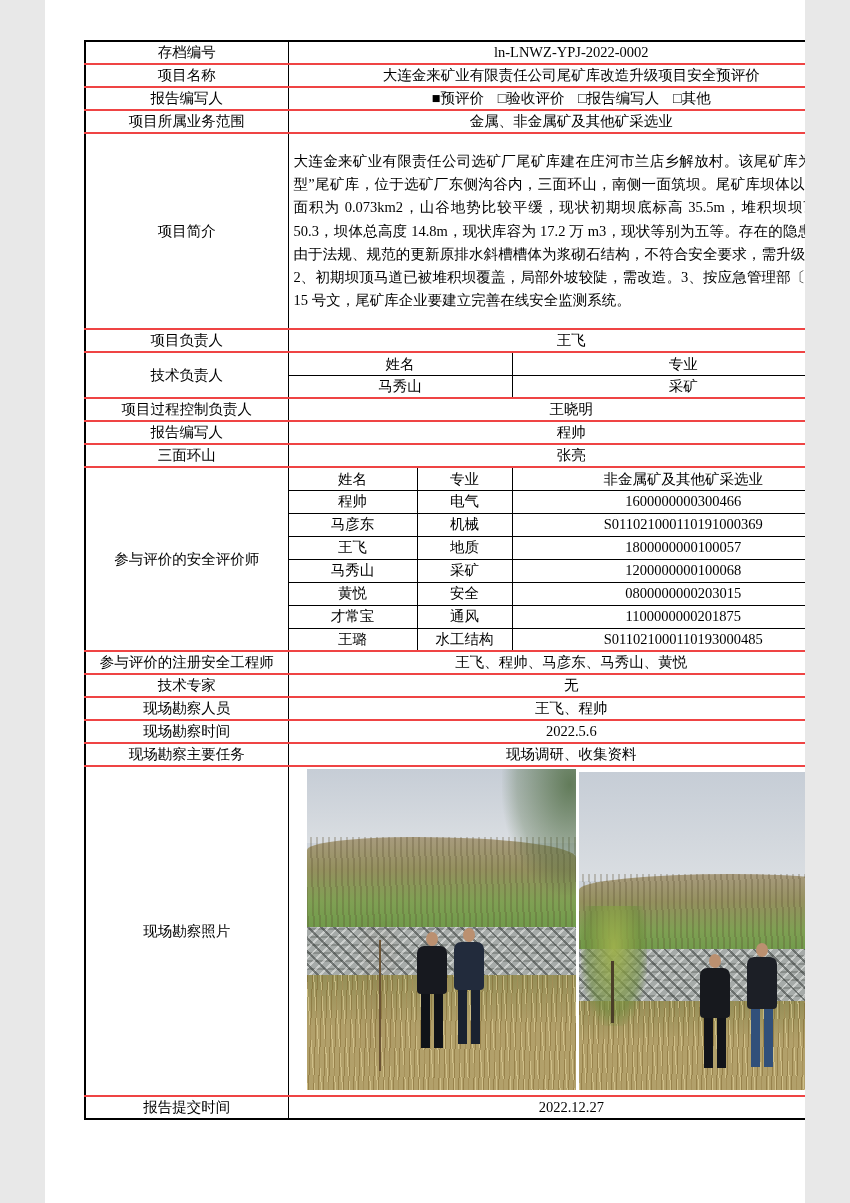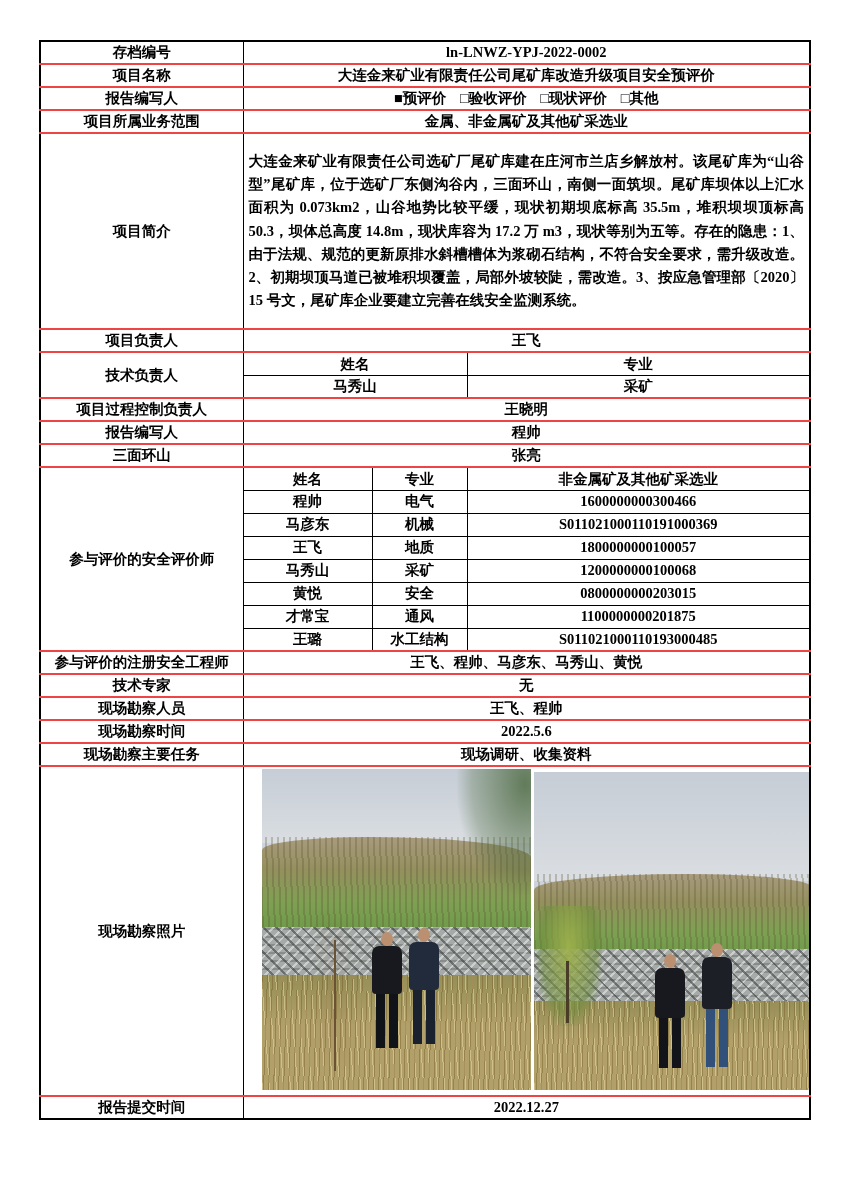--- a/index.html
+++ b/index.html
@@ -1,17 +1,17 @@
 <!DOCTYPE html>
 <html><head>
 <meta charset="utf-8">
 <style>
   * { margin:0; padding:0; box-sizing:border-box; }
   body { background:#e8e8e8; font-family:"Liberation Serif","DejaVu Serif",serif; }
-  .page { position:relative; width:850px; height:1203px; background:#ffffff; margin:0 auto; overflow:hidden;font-weight:bold; }
+  .page { position:relative; width:760px; height:1203px; background:#ffffff; margin:0 auto; overflow:hidden; }
   table.doc { position:absolute; left:39px; top:40px; width:770px; table-layout:fixed;
               border-collapse:collapse; border:2px solid #000; }
   td { border:1px solid #000; font-size:14.5px; color:#000; text-align:center; vertical-align:middle;
        padding:0 3px; overflow:hidden; }
   tr.sec td { border-top:2px solid #ef4444; }
   .h23 { height:23px; }
   td.label { font-size:14.5px; }
   td.intro { text-align:justify; font-size:14.5px; line-height:23.2px; padding:16px 5px; height:163px; }
   .opt { margin:12px 5px; white-space:nowrap; }
   td.photos-cell { height:330px; padding:0; position:relative; }
@@ -83,21 +83,21 @@
     <tr class="h23 sec">
       <td class="label">项目名称</td>
       <td colspan="3">大连金来矿业有限责任公司尾矿库改造升级项目安全预评价</td>
     </tr>
 
     <tr class="h23 sec">
       <td class="label">报告编写人</td>
       <td colspan="3">
         <span class="opt">■预评价</span>
         <span class="opt">□验收评价</span>
-        <span class="opt">□现状评价</span>
+        <span class="opt">□报告编写人</span>
         <span class="opt">□其他</span>
       </td>
     </tr>
 
     <tr class="h23 sec">
       <td class="label">项目所属业务范围</td>
       <td colspan="3">金属、非金属矿及其他矿采选业</td>
     </tr>
 
     <tr class="sec">

